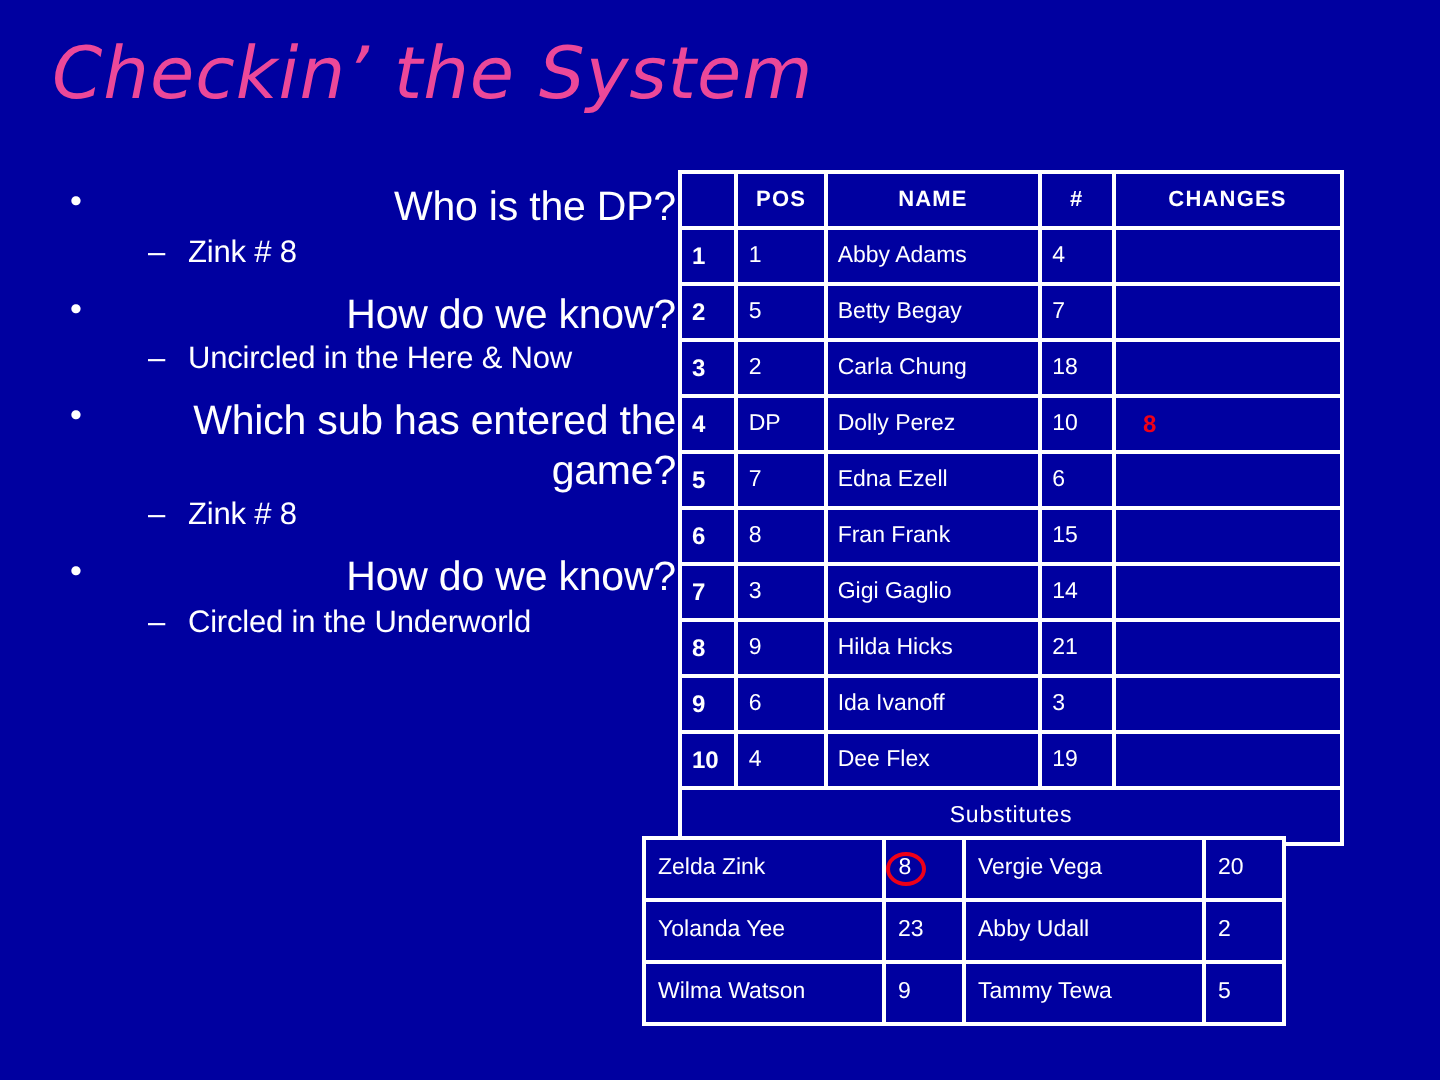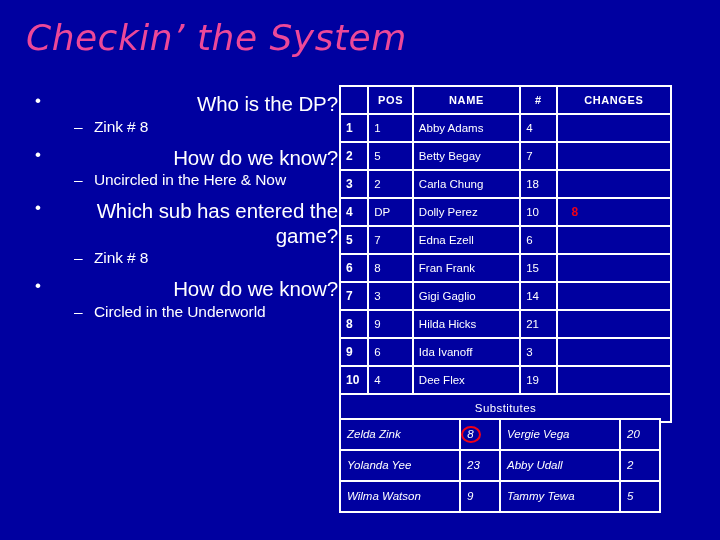--- a/index.html
+++ b/index.html
@@ -132,28 +132,27 @@
     color: #EE0018;
     font-weight: bold;
     font-size: 12px;
     display: inline-block;
     padding-left: 9px;
   }
 
   
   #subs {
     position: absolute;
-    left: 339px;
+    left: 321px;
     top: 418px;
     width: 286px;
     border-collapse: separate;
     border-spacing: 2px;
     background: #FFFFFF;
     table-layout: fixed;
-    font-style: italic;
   }
   #subs td {
     background: #0000A0;
     color: #FFFFFF;
     font-size: 11.5px;
     padding: 7px 6px 8px 6px;
     text-align: left;
     vertical-align: middle;
     height: 14px;
     white-space: nowrap;

